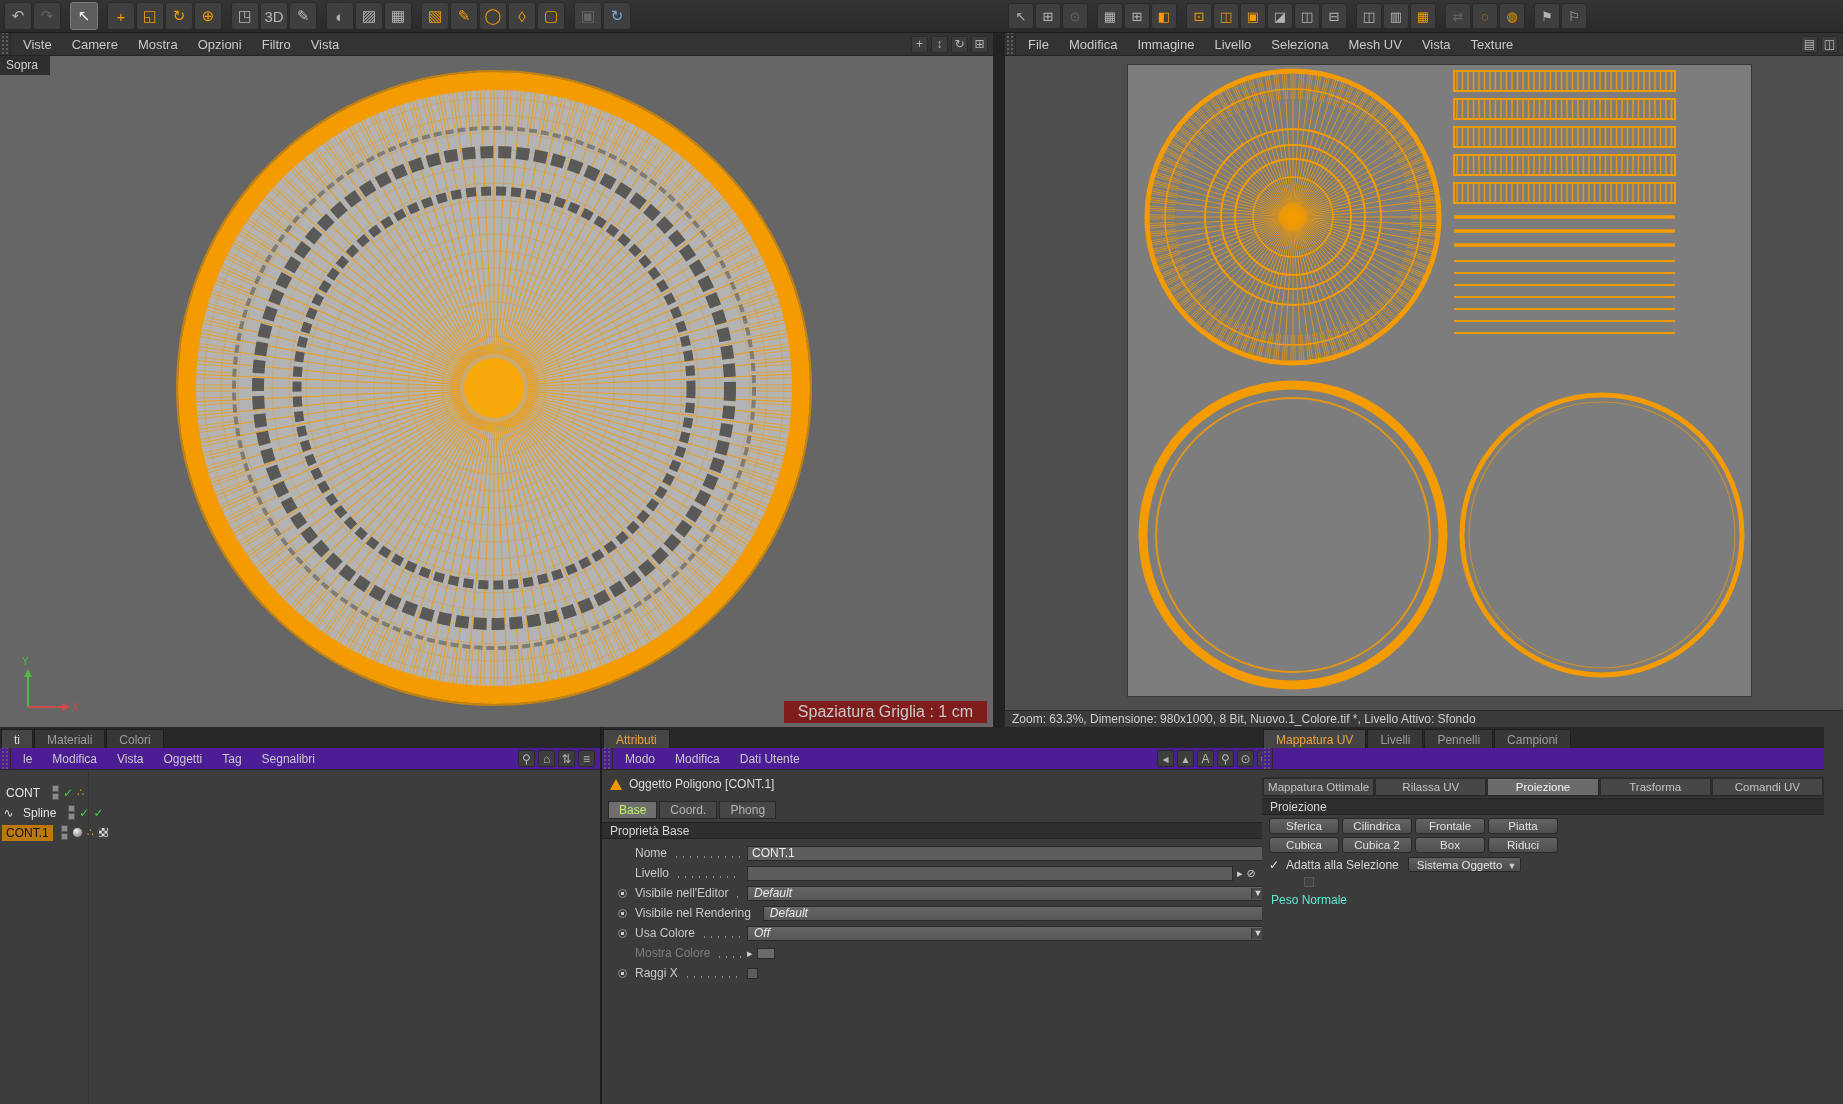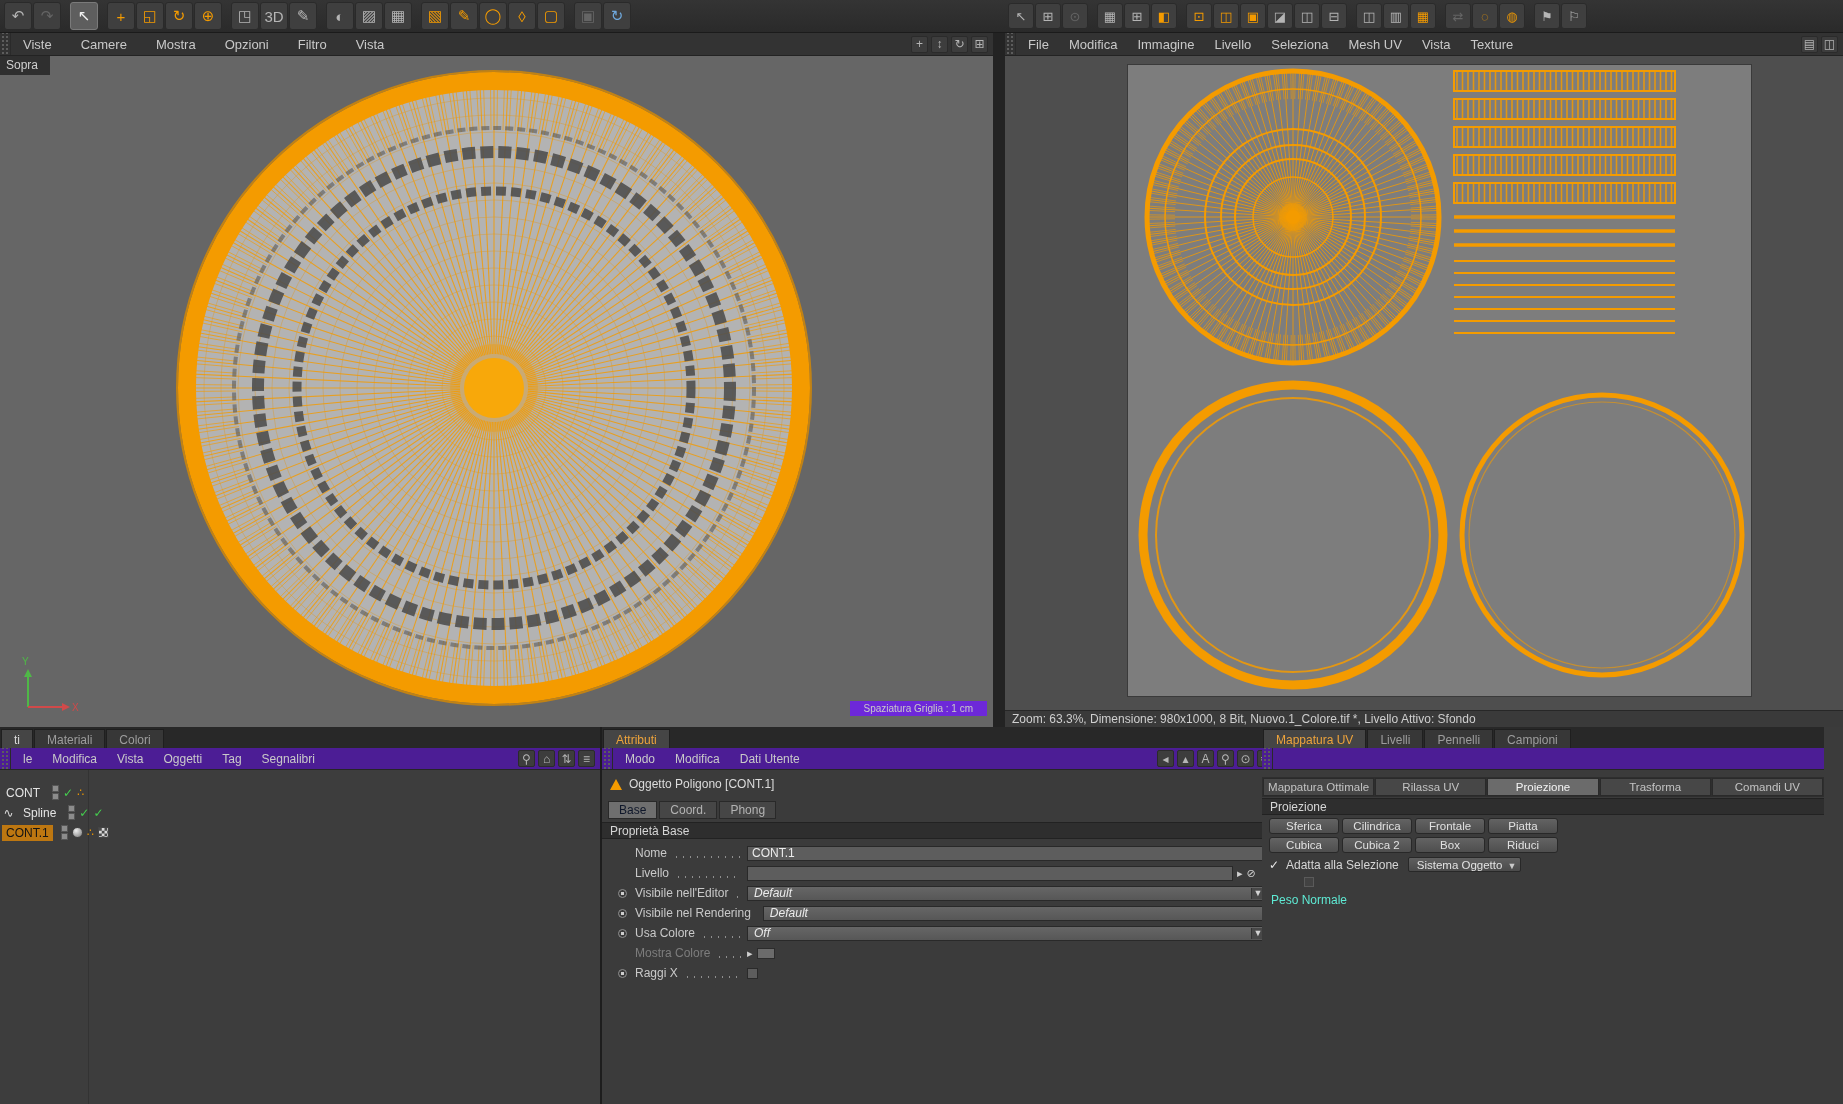--- a/index.html
+++ b/index.html
@@ -29,21 +29,21 @@
           background-image:radial-gradient(#5d5d5d 1px, transparent 1.2px); background-size:4px 4px; background-position:1px 2px; }
   .menu-item { padding:0 10px; height:100%; display:flex; align-items:center; color:#c9c9c9; white-space:nowrap; }
   .mb-icons { margin-left:auto; display:flex; gap:3px; padding-right:5px; }
   .mb-icon { width:17px; height:17px; display:flex; align-items:center; justify-content:center;
              color:#b5b5b5; font-size:12px; background:#3d3d3d; border:1px solid #2b2b2b; border-radius:2px; }
 
   
   .left-pane { position:absolute; left:0; top:33px; width:993px; height:694px; background:#656565; }
   .viewport { position:absolute; left:0; top:23px; width:993px; height:671px; background:#666666; overflow:hidden; }
   .view-label { position:absolute; left:0; top:0; background:#2f2f2f; color:#cfcfcf; padding:2px 12px 3px 6px; font-size:12px; z-index:3; }
-  .grid-label { position:absolute; right:6px; top:645px; background:#6d28d9; color:#c9c9c9; padding:2px 14px; font-size:10px; z-index:3; }
+  .grid-label { position:absolute; right:6px; top:645px; background:#7f1d1d; color:#c9c9c9; padding:2px 14px; font-size:16px; z-index:3; }
   .viewport svg { position:absolute; left:0; top:0; }
   #axis-svg { left:14px; top:595px; }
 
   .pane-divider { position:absolute; left:993px; top:33px; width:12px; height:694px; background:#232323; }
 
   
   .right-pane { position:absolute; left:1005px; top:33px; width:838px; height:694px; background:#4e4e4e; }
   .uv-canvas { position:absolute; left:123px; top:32px; width:623px; height:631px; background:#7d7d7d; box-shadow:0 0 0 1px #3a3a3a; }
   .statusbar { position:absolute; left:0; bottom:0; width:100%; height:17px; background:#3a3a3a; border-top:1px solid #272727;
                color:#cfcfcf; font-size:12px; display:flex; align-items:center; padding-left:7px; white-space:nowrap; }
@@ -75,21 +75,21 @@
   .tag-dots { color:#f49b00; font-size:11px; }
   .tag-sphere { width:11px; height:11px; border-radius:50%; background:radial-gradient(circle at 35% 30%, #eeeeee, #767676); border:1px solid #444; }
   .tag-checker { width:11px; height:11px; border:1px solid #444;
                  background:conic-gradient(#d9d9d9 25%, #4a4a4a 0 50%, #d9d9d9 0 75%, #4a4a4a 0); background-size:5.5px 5.5px; }
 
   
   .attr-head { position:absolute; left:8px; top:50px; display:flex; align-items:center; gap:7px; color:#dcdcdc; font-size:12px; }
   .cone-icon { width:0; height:0; border-left:6px solid transparent; border-right:6px solid transparent; border-bottom:11px solid #f49b00; }
   .attr-tabs { position:absolute; left:6px; top:74px; display:flex; gap:2px; }
   .attr-tab { padding:1px 10px; background:#464646; border:1px solid #292929; color:#b3b3b3; font-size:12px; }
-  .attr-tab.active { background:#6f6f6f; color:#0f172a; }
+  .attr-tab.active { background:#6f6f6f; color:#bef264; }
   .section-bar { position:absolute; left:0; width:100%; height:17px; background:#2e2e2e; border-top:1px solid #222; border-bottom:1px solid #222;
                  color:#d6d6d6; padding:1px 8px; font-size:12px; }
   .sec-attr { top:95px; }
   .sec-uv { top:71px; }
   .attr-rows { position:absolute; left:0; top:116px; width:100%; }
   .attr-row { display:flex; align-items:center; height:20px; padding-left:16px; }
   .radio { flex:0 0 9px; width:9px; height:9px; border-radius:50%; border:1px solid #8f8f8f; margin-right:8px;
            background:radial-gradient(circle, #cfcfcf 0 1.6px, #3b3b3b 2px); }
   .radio-spacer { flex:0 0 17px; }
   .attr-label { flex:0 0 auto; color:#c9c9c9; font-size:12px; white-space:nowrap; }
@@ -263,21 +263,21 @@
         </div>
         <div class="icon-btn">
           <span>⚐</span>
         </div>
       </div>
   </div>
 
   <div class="left-pane">
     <div class="menubar">
       <div class="grip"></div>
-      <div style="display:flex;height:100%;gap:9px;" id="vp-menu">
+      <div style="display:flex;height:100%;" id="vp-menu">
           <span class="menu-item">Viste</span>
           <span class="menu-item">Camere</span>
           <span class="menu-item">Mostra</span>
           <span class="menu-item">Opzioni</span>
           <span class="menu-item">Filtro</span>
           <span class="menu-item">Vista</span>
         </div>
       <div class="mb-icons" id="vp-mb-icons">
           <div class="mb-icon">+</div>
           <div class="mb-icon">↕</div>

